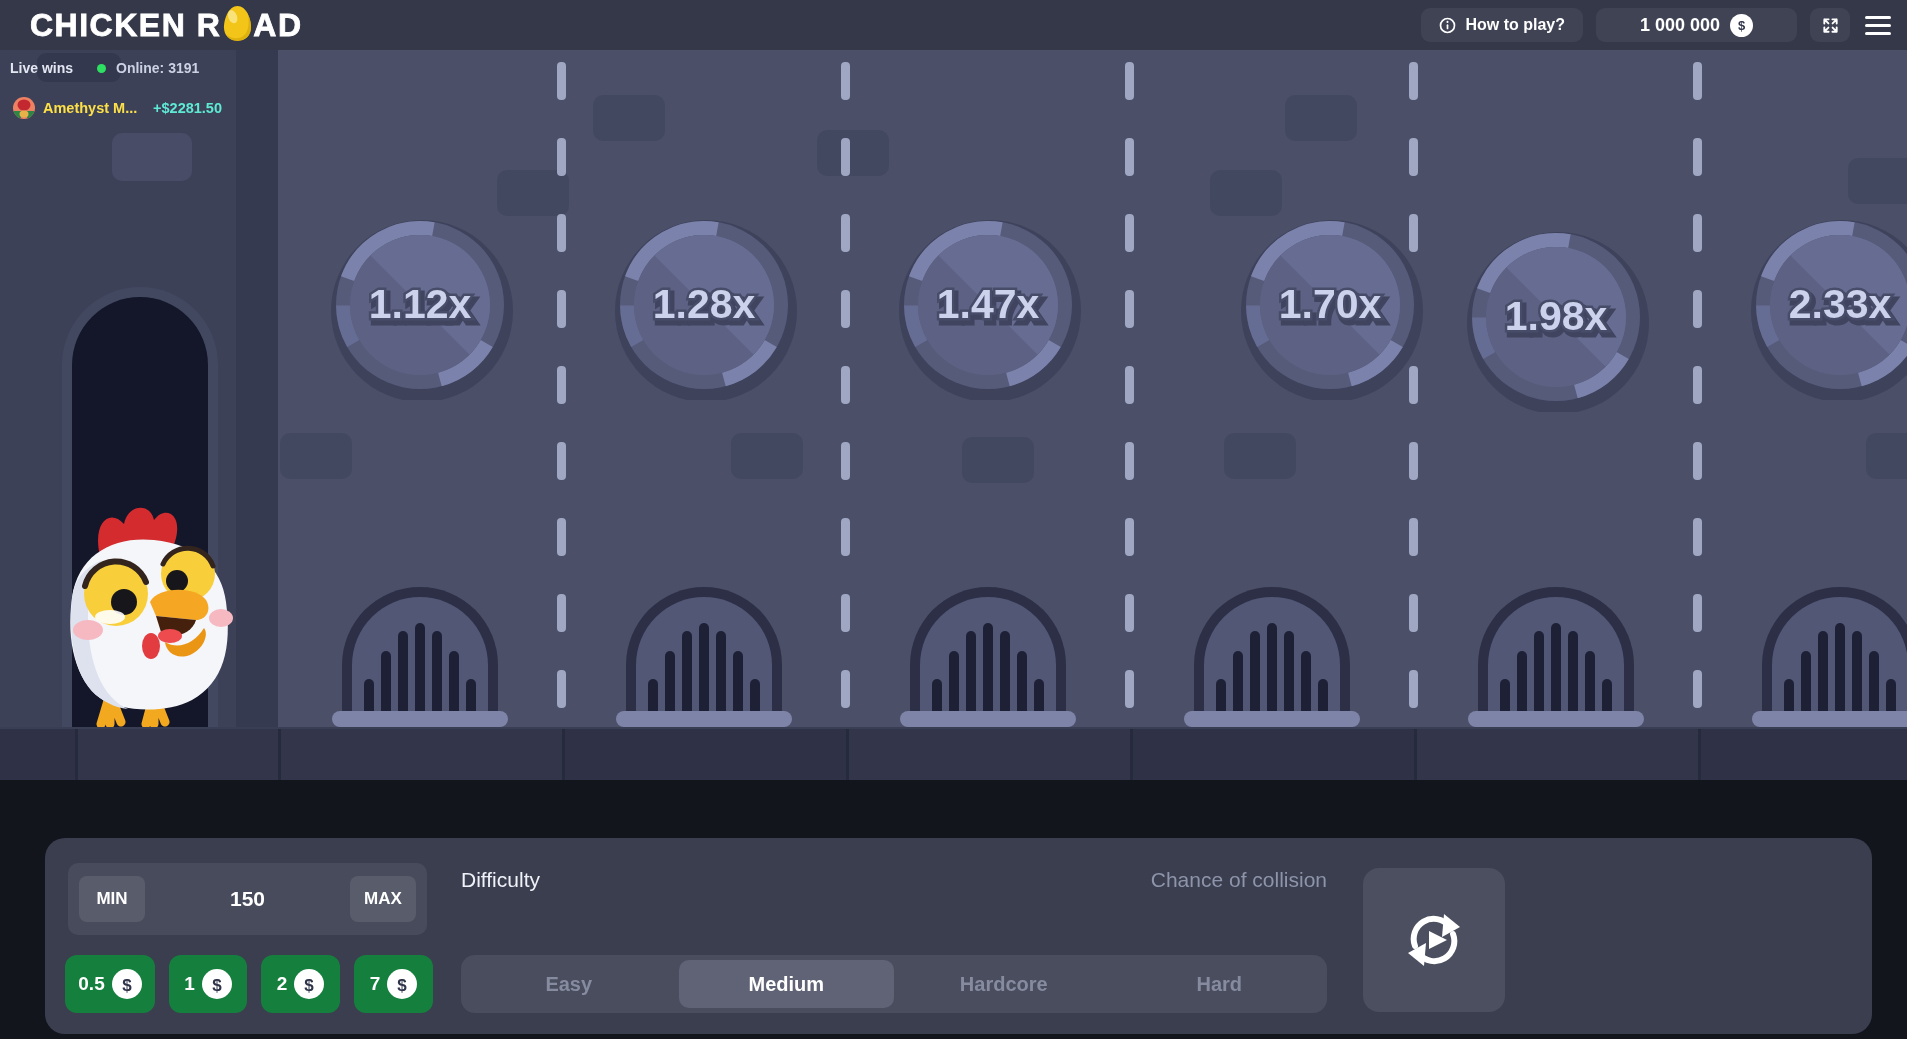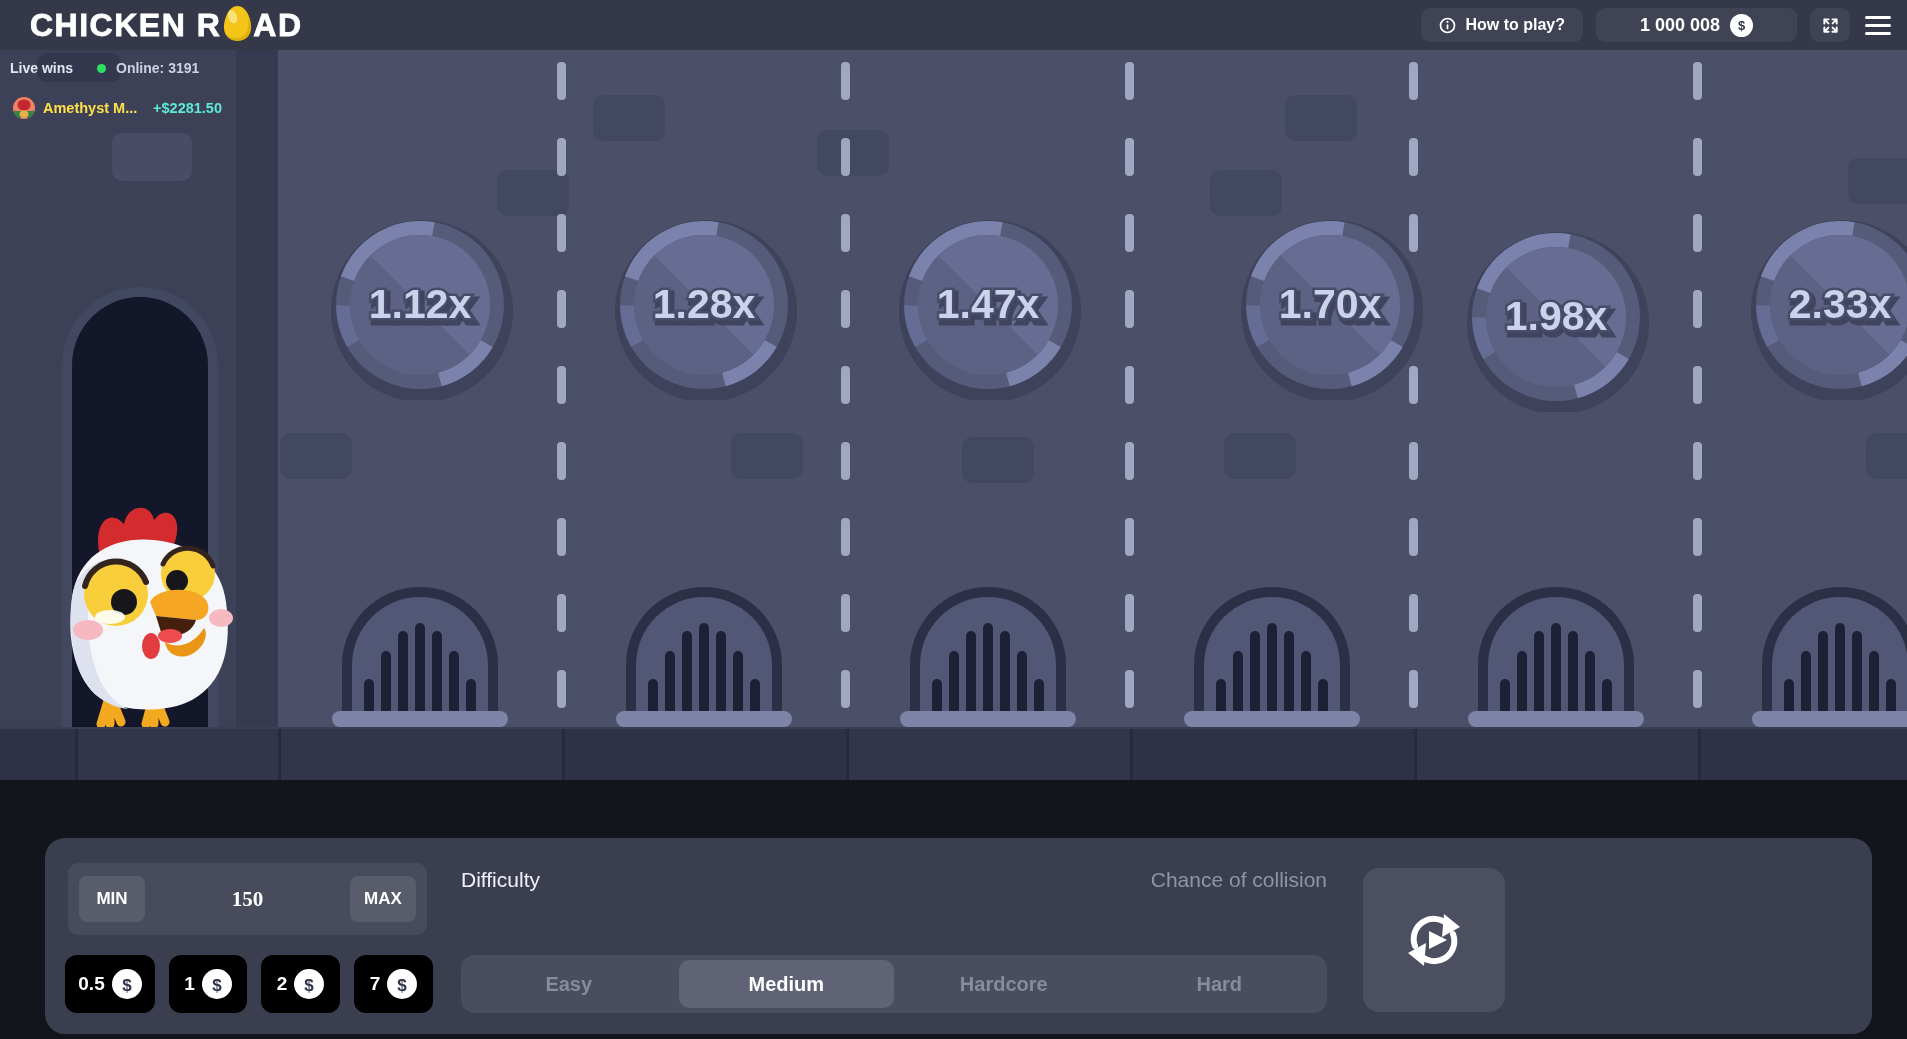--- a/index.html
+++ b/index.html
@@ -62,23 +62,23 @@
         background-image:repeating-linear-gradient(90deg,#262a3d 0 3px,rgba(0,0,0,0) 3px 284px),
                          repeating-linear-gradient(90deg,#33364b 0 284px,#2f3247 284px 568px);
         background-position-x:278px,278px;z-index:6;}
 
   
   .panel{position:absolute;left:45px;top:838px;width:1827px;height:196px;border-radius:20px;background:#3a3e4f;z-index:15;}
   .bet-box{position:absolute;left:23px;top:25px;width:359px;height:72px;border-radius:10px;background:#474b5c;
            display:flex;align-items:center;padding:0 11px;}
   .minmax{width:66px;height:46px;border-radius:8px;background:#585c6b;border:none;color:#fff;
           font-family:inherit;font-size:17px;font-weight:bold;cursor:pointer;}
-  .bet-value{flex:1;text-align:center;font-size:21px;font-weight:bold;font-family:Liberation Serif, serif;}
+  .bet-value{flex:1;text-align:center;font-size:21px;font-weight:bold;}
   .quick-bets{position:absolute;left:20px;top:117px;height:58px;display:flex;gap:14px;}
-  .qbet{height:58px;border-radius:12px;background:#000000;border:none;color:#fff;display:flex;
+  .qbet{height:58px;border-radius:12px;background:#15803d;border:none;color:#fff;display:flex;
         align-items:center;justify-content:center;gap:7px;font-family:inherit;font-size:19px;font-weight:bold;cursor:pointer;}
   .labels-row{position:absolute;left:416px;top:30px;width:866px;display:flex;justify-content:space-between;
               font-size:21px;}
   .lbl-difficulty{color:#f0f2f8;}
   .lbl-collision{color:#8e94a9;}
   .tabs{position:absolute;left:416px;top:117px;width:866px;height:58px;border-radius:14px;background:#494d5e;
         display:flex;align-items:stretch;}
   .tab{flex:1;display:flex;align-items:center;justify-content:center;font-size:20px;font-weight:bold;
        color:#868ba0;border-radius:10px;cursor:pointer;}
   .tab.active{background:#5f6375;color:#fff;margin:5px 2px;}
@@ -105,21 +105,21 @@
     <div class="topbar-right">
       <button class="pill htp">
         <svg width="17" height="17" viewBox="0 0 18 18">
             <circle cx="9" cy="9" r="7.4" stroke="#fff" stroke-width="1.8" fill="none"></circle>
             <rect x="8.1" y="7.8" width="1.8" height="5.2" rx=".9" fill="#fff"></rect>
             <circle cx="9" cy="5.2" r="1.1" fill="#fff"></circle>
           </svg>
         <span>How to play?</span>
       </button>
       <div class="pill balance">
-        <span>1 000 008</span>
+        <span>1 000 000</span>
         <svg width="23" height="23" viewBox="0 0 30 30">
             <circle cx="15" cy="15" r="15" fill="#ffffff"></circle>
             <text x="15" y="21.5" text-anchor="middle" font-size="17" font-weight="bold" fill="#30344a" font-family="Liberation Sans, sans-serif">$</text>
           </svg>
       </div>
       <button class="pill iconbtn">
         <svg width="19" height="19" viewBox="0 0 20 20" stroke="#fff" stroke-width="2" fill="none" stroke-linecap="round" stroke-linejoin="round">
             <path d="M12.2,7.8 L16.5,3.5 M16.5,8 V3.5 H12"></path>
             <path d="M7.8,12.2 L3.5,16.5 M3.5,12 V16.5 H8"></path>
             <path d="M12.2,12.2 L16.5,16.5 M12,16.5 H16.5 V12"></path>

